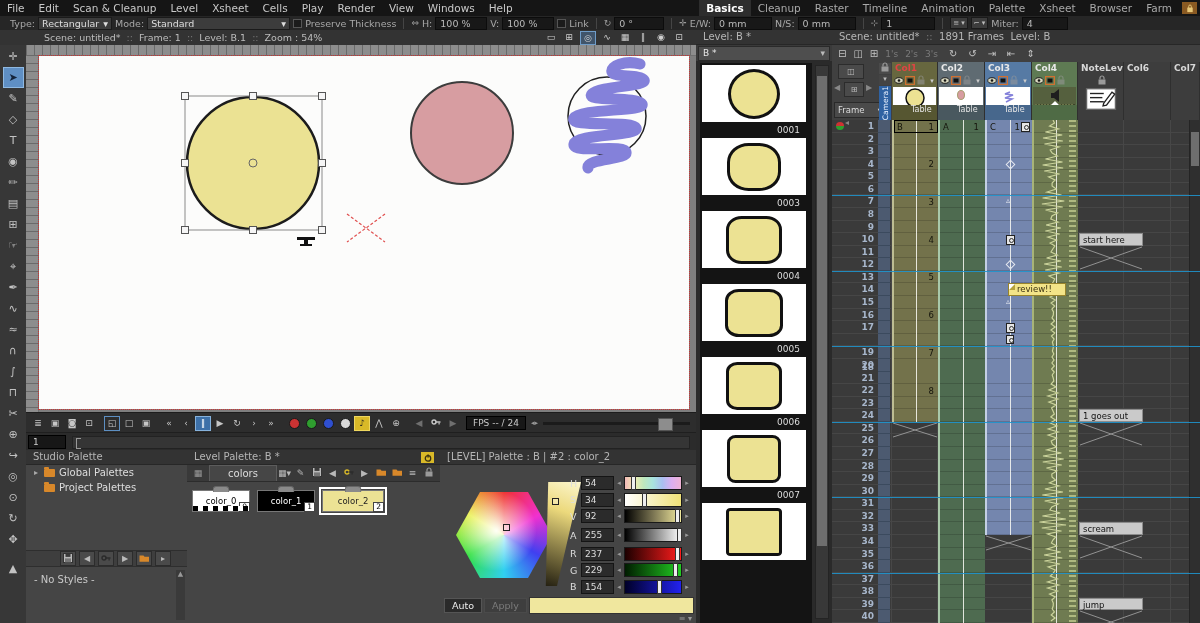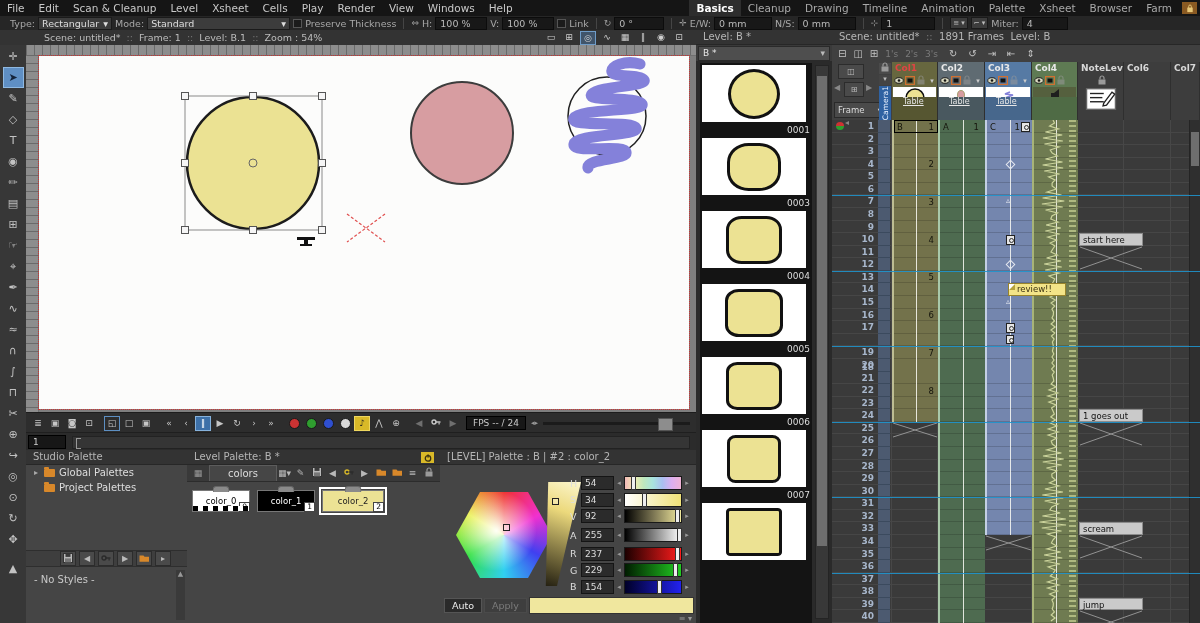--- a/index.html
+++ b/index.html
@@ -111,21 +111,21 @@
   #btn-apply{background:#3e3e3e;border:1px solid #4a4a4a;color:#7b7b7b;font-size:9.5px;padding:1px 7px;}
   #ce-preview{flex:1;height:15px;margin-right:2px;border:1px solid #333;}
   #ce-foot{position:absolute;right:4px;top:164px;font-size:8px;color:#999;}
   
   #filmstrip{left:696px;top:30px;width:136px;height:593px;background:#2a2a2a;border-right:1px solid #1e1e1e;}
   #fs-selrow{height:16px;background:#3a3a3a;padding:1px 2px;box-sizing:border-box;}
   #fs-selector{height:13px;background:#4e4e4e;border:1px solid #2a2a2a;color:#e8e8e8;font-size:9px;line-height:13px;padding:0 4px;display:flex;}
   #fs-strip{position:absolute;left:4px;top:33px;width:112px;bottom:0;background:#141414;overflow:hidden;padding-top:2px;}
   .fs-thumb{width:104px;height:57px;margin-left:2px;background:#fff;display:flex;align-items:center;justify-content:center;}
   .fs-shape{background:#ece293;border:3px solid #111;box-sizing:border-box;}
-  .fs-num{height:16px;line-height:16px;text-align:right;padding-right:2px;font-size:9px;color:#ddd;}
+  .fs-num{height:16px;line-height:16px;text-align:right;padding-right:12px;font-size:9px;color:#ddd;}
   #fs-scroll{position:absolute;right:3px;top:35px;width:12px;bottom:4px;background:#383838;border:1px solid #242424;}
   #fs-scroll-thumb{position:absolute;left:1px;right:1px;top:10px;height:470px;background:#6e6e6e;}
   
   #xsheet{left:832px;top:30px;width:368px;height:593px;background:#3b3b3b;overflow:hidden;}
   #xs-toolbar{height:17px;background:#404040;display:flex;align-items:center;gap:7px;padding-left:6px;border-bottom:1px solid #2c2c2c;font-size:10px;}
   .xs-tico{color:#c3c3c3;font-size:10px;}
   .xs-step{color:#7a7a7a;font-size:9px;}
   #xs-header{position:absolute;left:0;top:32px;width:368px;height:58px;background:#404040;}
   #xs-body{position:absolute;left:0;top:90px;width:368px;height:503px;background:#3a3a3a;
      background-image:repeating-linear-gradient(180deg,transparent 0 11.575px,#464646 11.575px 12.575px);}
@@ -137,21 +137,21 @@
   .note-box{position:absolute;background:#cacaca;color:#141414;font-size:8.5px;line-height:12px;padding-left:3px;border:1px solid #8c8c8c;box-sizing:border-box;z-index:6;}
   .cyan{position:absolute;left:0;width:368px;height:1px;background:#1f94cc;z-index:5;opacity:.9;}
   #sticky{position:absolute;background:#f3e488;border:1px solid #97832c;color:#3a3010;font-size:8.5px;line-height:11px;padding-left:8px;box-sizing:border-box;z-index:7;}
   #sticky:before{content:"";position:absolute;left:0;top:0;border:3px solid #fff;border-right-color:#b7a23c;border-bottom-color:#b7a23c;}
   #xs-scroll{position:absolute;right:0;top:90px;width:10px;bottom:0;background:#2f2f2f;border-left:1px solid #242424;}
   #xs-scroll-thumb{position:absolute;left:1px;right:1px;top:12px;height:34px;background:#6e6e6e;}
   .hcell{position:absolute;box-sizing:border-box;overflow:hidden;}
   .hname{font-size:9px;line-height:13px;padding-left:3px;font-weight:bold;white-space:nowrap;}
   .htog{display:flex;gap:1px;align-items:center;padding-left:2px;height:12px;}
   .togbox{width:10px;height:10px;display:flex;align-items:center;justify-content:center;}
-  .parentrow{position:absolute;left:0;right:0;bottom:0;height:23px;font-size:8px;line-height:9px;padding-left:11px;color:#e6e6e6;text-decoration:underline;}
+  .parentrow{position:absolute;left:0;right:0;bottom:0;height:15px;font-size:8px;line-height:9px;padding-left:19px;color:#e6e6e6;}
   .vtab{writing-mode:vertical-rl;transform:rotate(180deg);font-size:7.5px;color:#e8f1ff;text-align:center;}
 </style>
 </head>
 <body>
 
 <div id="app">
   <div id="menubar" class="abs">
     <div id="menu-items" style="display:flex;">
         <div class="menu-item">File</div>
         <div class="menu-item">Edit</div>
@@ -161,21 +161,21 @@
         <div class="menu-item">Cells</div>
         <div class="menu-item">Play</div>
         <div class="menu-item">Render</div>
         <div class="menu-item">View</div>
         <div class="menu-item">Windows</div>
         <div class="menu-item">Help</div>
       </div>
     <div id="rooms">
         <div class="room active">Basics</div>
         <div class="room">Cleanup</div>
-        <div class="room">Drawing</div>
+        <div class="room">Raster</div>
         <div class="room">Timeline</div>
         <div class="room">Animation</div>
         <div class="room">Palette</div>
         <div class="room">Xsheet</div>
         <div class="room">Browser</div>
         <div class="room">Farm</div>
       </div>
     <div id="room-lock">
       <svg width="8" height="9" viewBox="0 0 8 10">
           <rect x="1" y="4" width="6" height="5" fill="#e8c878"></rect>

